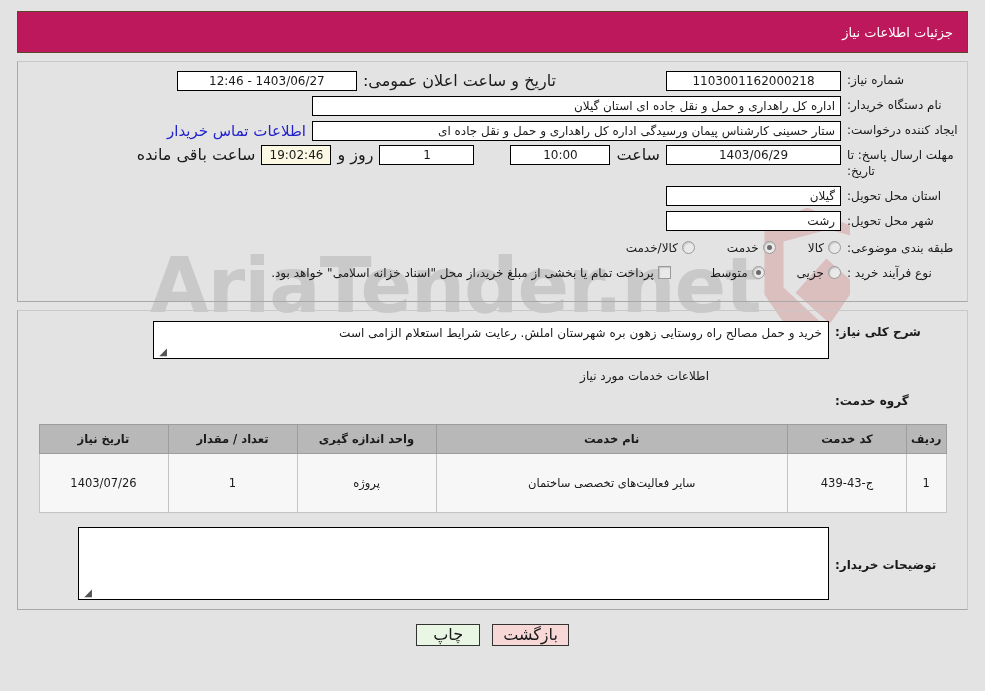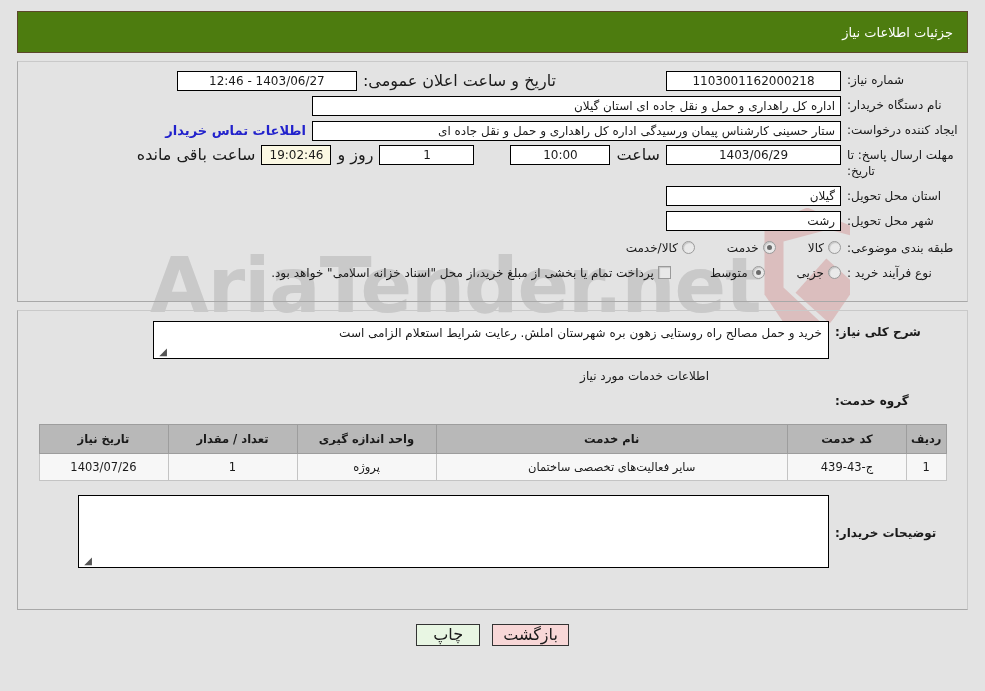--- a/index.html
+++ b/index.html
@@ -74,21 +74,21 @@
     margin-right: -6px;
     margin-top: 6px;
   }
 
   .page { position: relative; z-index: 2; }
 
   
   .titlebar {
     margin: 11px 17px 0 17px;
     height: 42px;
-    background: #4d7c0f;
+    background: #be185d;
     border: 1px solid #5c472b;
     display: flex;
     align-items: center;
     justify-content: flex-start;
     padding: 0 14px;
     box-sizing: border-box;
   }
   .titlebar .t {
     color: #ffffff;
     font-size: 13px;
@@ -142,26 +142,25 @@
   .fld.yellow { background: #fbf8e3; }
 
   .plain-lbl {
     font-size: 16px;
     padding: 0 6px;
     white-space: nowrap;
   }
 
   .link {
     color: #2222cc;
-    font-size: 13px;
+    font-size: 15px;
     white-space: nowrap;
     padding-right: 6px;
     text-decoration: none;
     cursor: pointer;
-    font-weight: bold;
   }
 
   
   .radio-group {
     display: flex;
     align-items: center;
     gap: 6px;
   }
   .radio-item {
     display: flex;
@@ -246,21 +245,21 @@
     color: #1a1a1a;
     font-size: 11.5px;
     padding: 0 4px;
   }
   table.items td {
     background: #f7f7f7;
     border: 1px solid #c4c4c4;
     height: 26px;
     text-align: center;
     color: #1a1a1a;
-    padding: 0 4px;
+    padding: 16px 4px;
   }
 
   
   .footer {
     display: flex;
     justify-content: center;
     align-items: center;
     gap: 12px;
     margin-top: 14px;
   }

